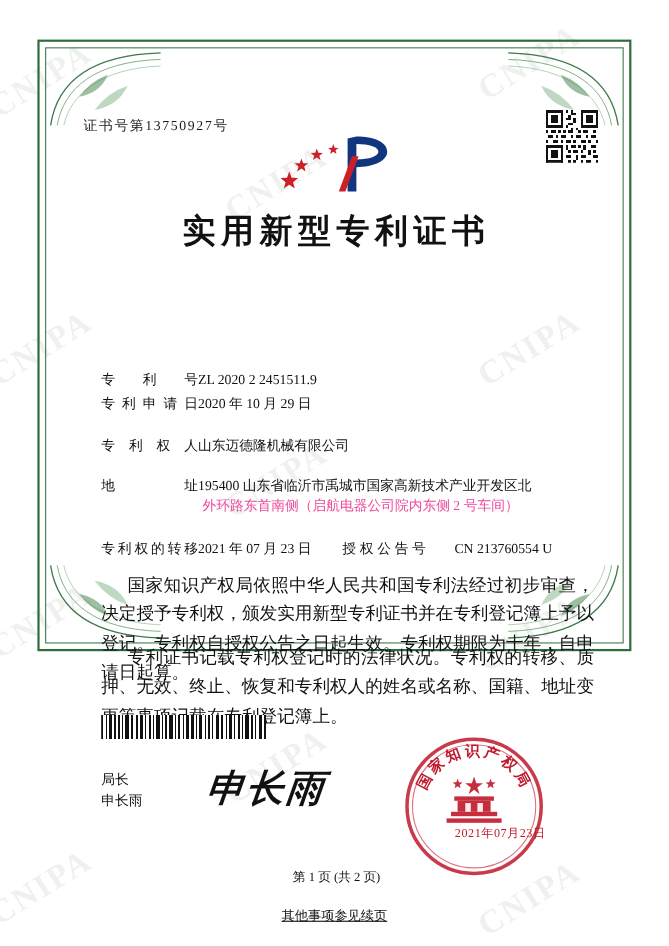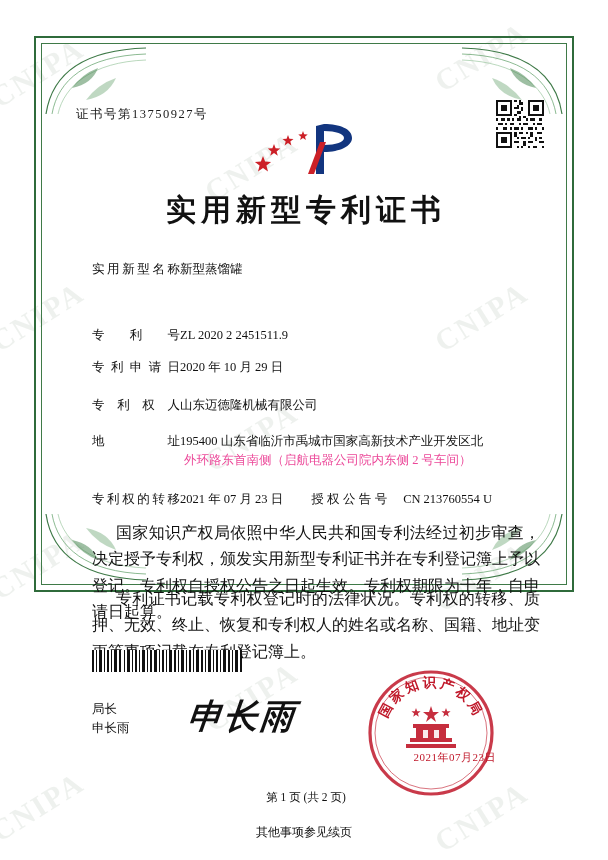--- a/index.html
+++ b/index.html
@@ -147,21 +147,21 @@
   }
   .addr-cont {
     position: absolute;
     left: 148px;
     font-size: 12.5px;
     color: #ec4899;
   }
 
   #f-name    { top: 222px; }
   #f-inventor{ top: 252px; }
-  #f-patentno{ top: 288px; }
+  #f-patentno{ top: 298px; }
   #f-applydate{ top: 320px; }
   #f-holder  { top: 358px; }
   #f-address { top: 394px; }
   #f-address2{ top: 414px; }
   #f-grantdate{ top: 452px; }
 
   #para1, #para2 {
     position: absolute;
     left: 56px;
     right: 36px;
@@ -235,20 +235,21 @@
 
   #footer-note {
     position: absolute;
     left: 0;
     top: 824px;
     width: 608px;
     text-align: center;
     font-size: 12px;
     color: #111;
     z-index: 4;
+    text-decoration: underline;
   }
 </style>
 </head>
 <body>
 
 <div id="watermark-layer">
   <div class="wm" style="left:-14px;  top:56px;">CNIPA</div>
   <div class="wm" style="left:-14px;  top:300px;">CNIPA</div>
   <div class="wm" style="left:-14px;  top:548px;">CNIPA</div>
   <div class="wm" style="left:-14px;  top:790px;">CNIPA</div>
@@ -390,44 +391,41 @@
         </g>
 
         <path d="M70 8 L70 56 L78 56 L78 34 C 94 34 106 28 106 20 C 106 11 94 6 78 6 Z" fill="#12357f"></path>
         <path d="M78 13 C 90 13 98 16 98 20 C 98 24 90 27 78 27 Z" fill="#ffffff"></path>
         <path d="M62 56 L74 24 L80 24 L68 56 Z" fill="#cc2027"></path>
       </svg>
     </div>
 
     <div id="doc-title">实用新型专利证书</div>
 
-    <div class="field" id="f-name">
-      <span class="lbl">实用新型名称</span><span class="val">新型蒸馏罐</span>
-    </div>
 
 
     <div class="field" id="f-patentno">
       <span class="lbl">专利号</span><span class="val">ZL 2020 2 2451511.9</span>
     </div>
 
     <div class="field" id="f-applydate">
       <span class="lbl">专利申请日</span><span class="val">2020 年 10 月 29 日</span>
     </div>
 
     <div class="field" id="f-holder">
       <span class="lbl">专利权人</span><span class="val">山东迈德隆机械有限公司</span>
     </div>
 
     <div class="field" id="f-address">
       <span class="lbl">地址</span><span class="val">195400  山东省临沂市禹城市国家高新技术产业开发区北</span>
     </div>
     <div class="addr-cont" id="f-address2">外环路东首南侧（启航电器公司院内东侧 2 号车间）</div>
 
     <div class="field" id="f-grantdate">
-      <span class="lbl">专利权的转移</span><span class="val">2021 年 07 月 23 日</span><span class="val2"><span class="lbl2">授权公告号</span><span class="val" style="margin-left:16px">CN 213760554 U</span></span>
+      <span class="lbl">专利权的转移</span><span class="val">2021 年 07 月 23 日</span><span class="val2"><span class="lbl2">授权公告号</span><span class="val" style="margin-left:26px">CN 213760554 U</span></span>
     </div>
 
     <div id="para1">国家知识产权局依照中华人民共和国专利法经过初步审查，决定授予专利权，颁发实用新型专利证书并在专利登记簿上予以登记。专利权自授权公告之日起生效。专利权期限为十年，自申请日起算。</div>
     <div id="para2">专利证书记载专利权登记时的法律状况。专利权的转移、质押、无效、终止、恢复和专利权人的姓名或名称、国籍、地址变更等事项记载在专利登记簿上。</div>
 
     <div id="barcode">
       <svg width="150" height="22" viewBox="0 0 150 22" shape-rendering="crispEdges">
         <rect width="150" height="22" fill="#fff"></rect>
         <g fill="#111">
           <rect x="0" y="0" width="2" height="22"></rect>

